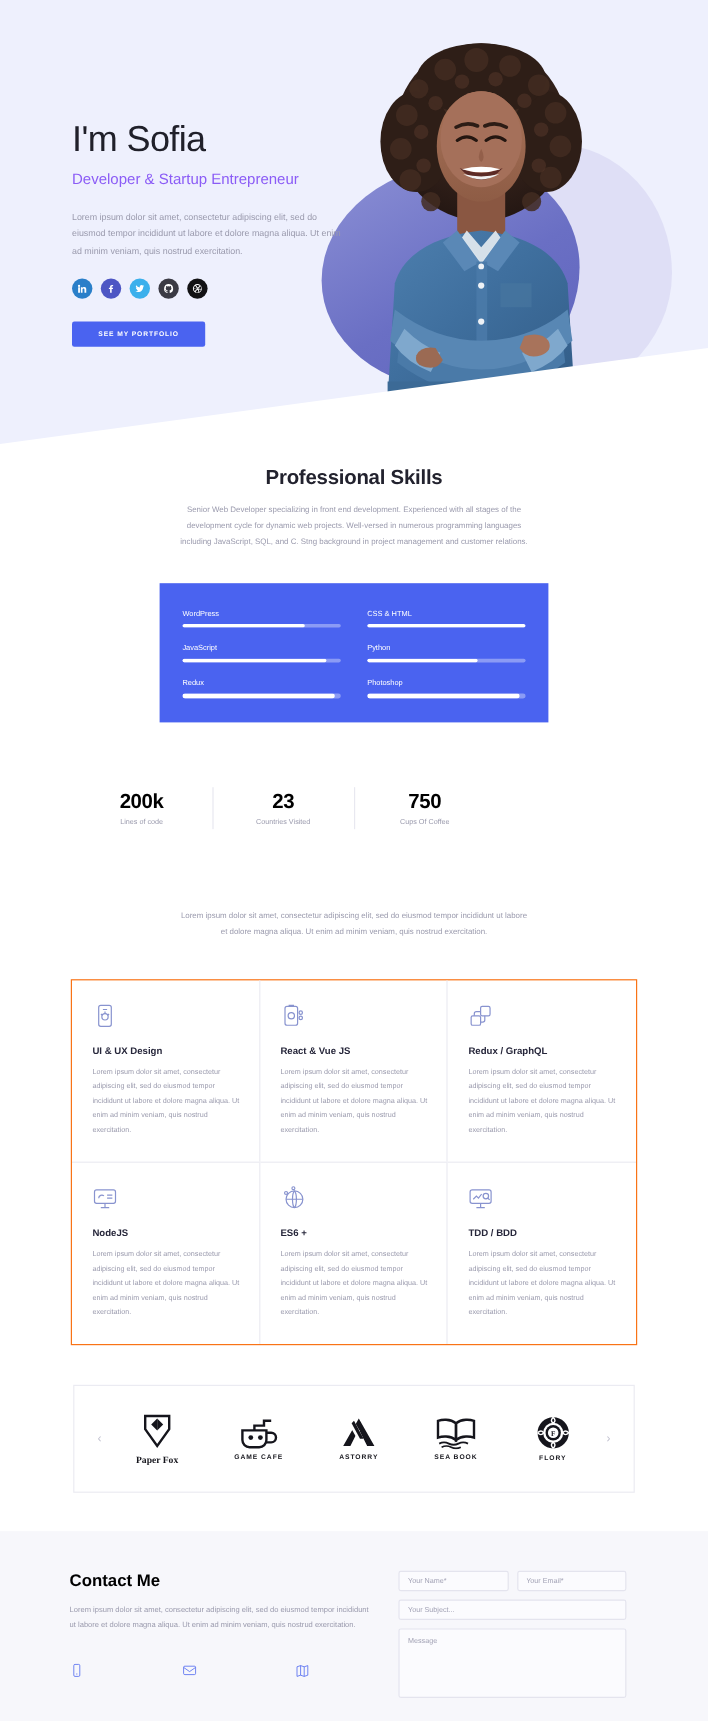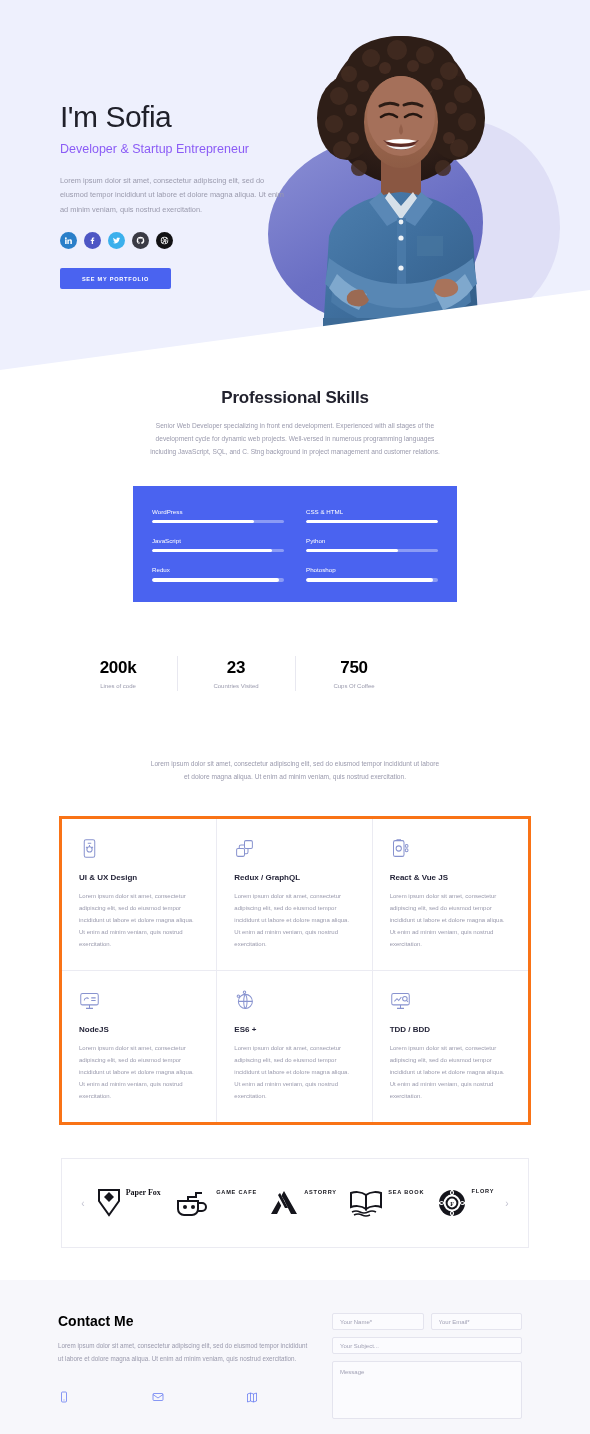--- a/index.html
+++ b/index.html
@@ -158,21 +158,21 @@
     letter-spacing: -0.3px;
   }
   .stat-lbl { margin-top: 5px; font-size: 6px; color: #9a9aad; }
 
   
   .whatido { margin-top: 52px; }
   .whatido .section-desc { width: 290px; }
   .cards {
     margin: 33px auto 0;
     width: 472px;
-    border: 3px solid #f97316;
+    border: 1px solid #f97316;
     display: grid;
     grid-template-columns: repeat(3, 1fr);
   }
   .card { padding: 19px 17px 20px; position: relative; }
   .card::after {
     content: ""; position: absolute; right: 0; top: 0; bottom: 0;
     width: 1px; background: #ebebf2;
   }
   .card:nth-child(3n)::after { display: none; }
   .card:nth-child(-n+3) { border-bottom: 1px solid #ebebf2; }
@@ -195,21 +195,21 @@
     display: flex; align-items: center;
     padding: 0 14px;
   }
   .carousel-arrow {
     width: 14px; flex: 0 0 14px;
     color: #c2c2d0; font-size: 10px;
     text-align: center; cursor: pointer;
     background: none; border: none; font-family: "Liberation Sans", sans-serif;
   }
   .logos { flex: 1; display: flex; align-items: center; justify-content: space-around; }
-  .logo-item { display: flex; flex-direction: row; align-items: flex-start; gap: 4px; }
+  .logo-item { display: flex; flex-direction: column; align-items: center; gap: 4px; }
   .logo-item svg { display: block; }
   .logo-name {
     font-size: 5.6px; font-weight: bold; color: #15151c; letter-spacing: 0.8px;
   }
   .logo-name.serif { font-family: "Liberation Serif", serif; font-size: 8px; letter-spacing: 0; }
 
   
   .contact {
     margin-top: 32px;
     background: #f7f7fb;
@@ -462,40 +462,40 @@
               <path d="M12 10v-2M9.5 11.5l-1.4-1.4M14.5 11.5l1.4-1.4M12 19h.01"></path>
             </svg>
         </div>
         <div class="card-title">UI &amp; UX Design</div>
         <p class="card-body">Lorem ipsum dolor sit amet, consectetur adipiscing elit, sed do eiusmod tempor incididunt ut labore et dolore magna aliqua. Ut enim ad minim veniam, quis nostrud exercitation.</p>
       </div>
 
       <div class="card">
         <div class="card-icon">
           <svg viewBox="0 0 24 24">
-              <rect x="12" y="3" width="9" height="9" rx="1.5"></rect>
-              <rect x="3" y="12" width="9" height="9" rx="1.5"></rect>
-              <path d="M12 8H8a2 2 0 0 0-2 2v2M16 12v4a2 2 0 0 1-2 2h-2"></path>
-            </svg>
-        </div>
-        <div class="card-title">Redux / GraphQL</div>
-        <p class="card-body">Lorem ipsum dolor sit amet, consectetur adipiscing elit, sed do eiusmod tempor incididunt ut labore et dolore magna aliqua. Ut enim ad minim veniam, quis nostrud exercitation.</p>
-      </div>
-
-      <div class="card">
-        <div class="card-icon">
-          <svg viewBox="0 0 24 24">
               <rect x="4" y="3" width="12" height="18" rx="2"></rect>
               <path d="M8 3V2h4v1"></path>
               <circle cx="10" cy="12" r="3"></circle>
               <circle cx="19" cy="9" r="1.6"></circle>
               <circle cx="19" cy="14" r="1.6"></circle>
             </svg>
         </div>
         <div class="card-title">React &amp; Vue JS</div>
+        <p class="card-body">Lorem ipsum dolor sit amet, consectetur adipiscing elit, sed do eiusmod tempor incididunt ut labore et dolore magna aliqua. Ut enim ad minim veniam, quis nostrud exercitation.</p>
+      </div>
+
+      <div class="card">
+        <div class="card-icon">
+          <svg viewBox="0 0 24 24">
+              <rect x="12" y="3" width="9" height="9" rx="1.5"></rect>
+              <rect x="3" y="12" width="9" height="9" rx="1.5"></rect>
+              <path d="M12 8H8a2 2 0 0 0-2 2v2M16 12v4a2 2 0 0 1-2 2h-2"></path>
+            </svg>
+        </div>
+        <div class="card-title">Redux / GraphQL</div>
         <p class="card-body">Lorem ipsum dolor sit amet, consectetur adipiscing elit, sed do eiusmod tempor incididunt ut labore et dolore magna aliqua. Ut enim ad minim veniam, quis nostrud exercitation.</p>
       </div>
 
       <div class="card">
         <div class="card-icon">
           <svg viewBox="0 0 24 24">
               <rect x="2" y="4" width="20" height="13" rx="2"></rect>
               <path d="M8 21h8M12 17v4"></path>
               <path d="M6 12a3 3 0 0 1 5-2.2"></path>
               <path d="M14 9h5M14 12h5"></path>

